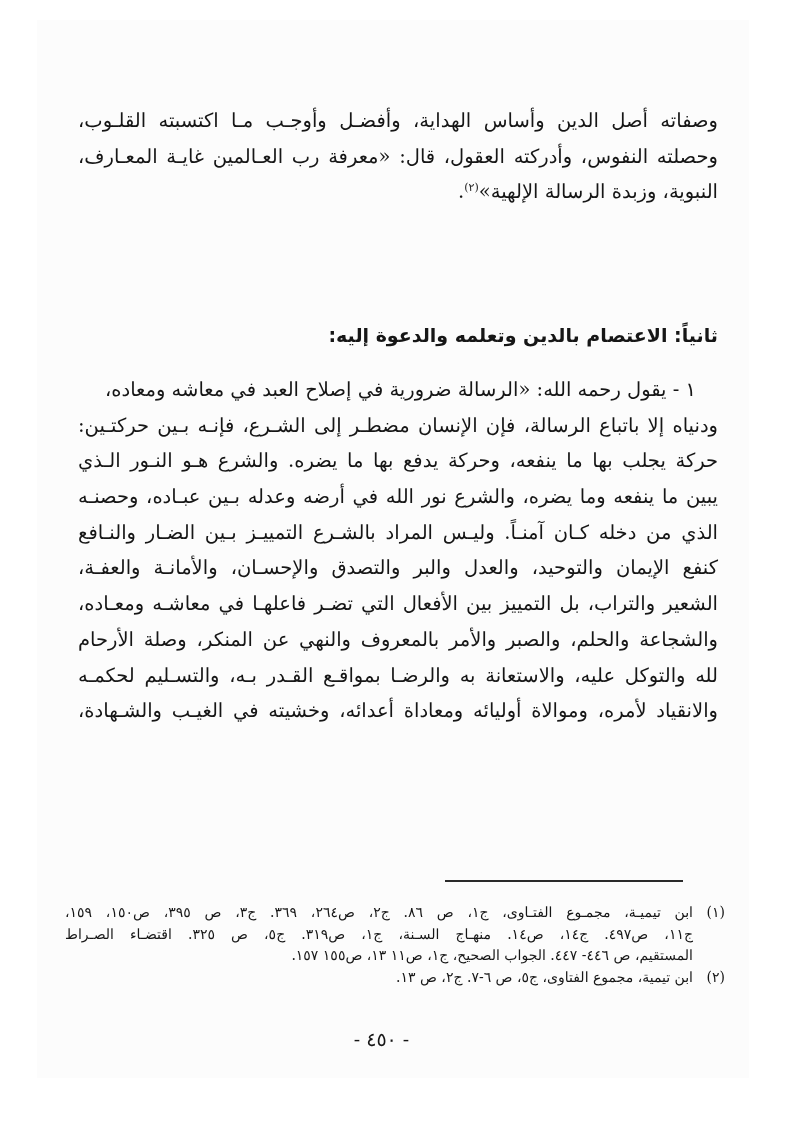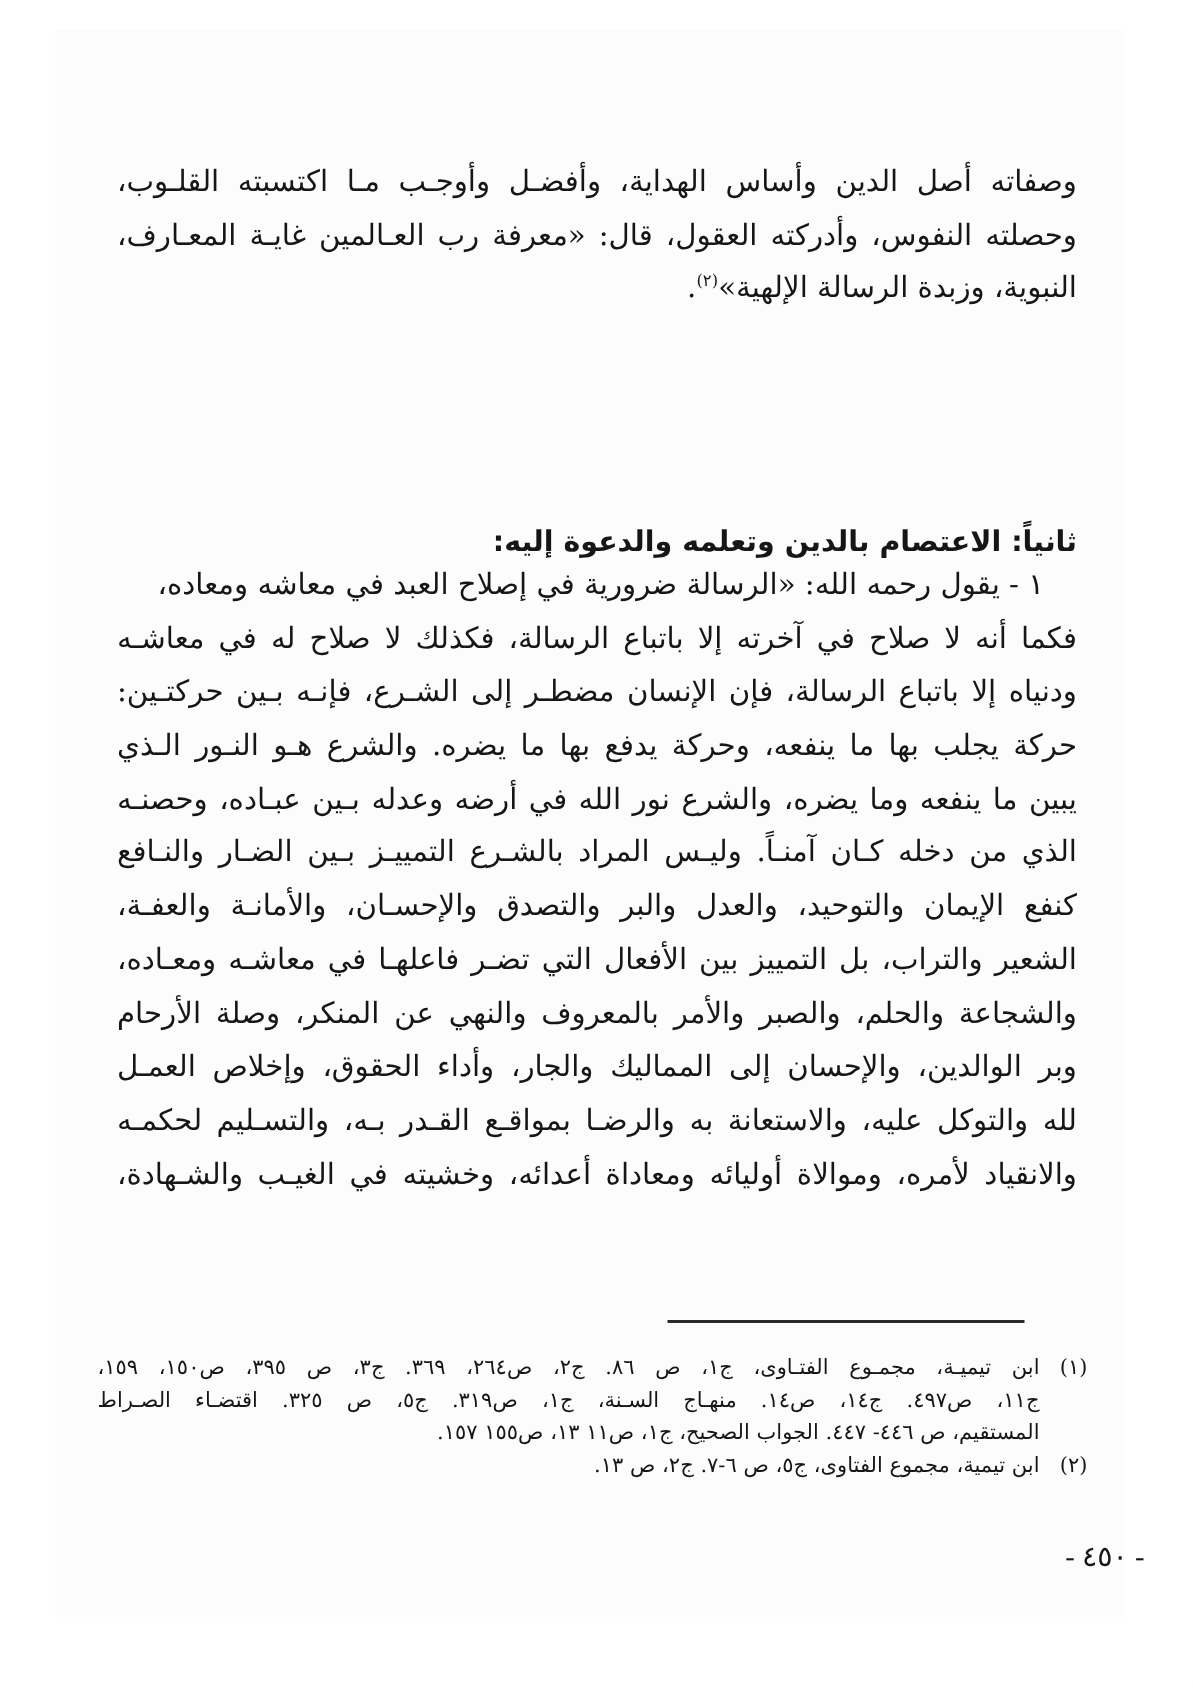--- a/index.html
+++ b/index.html
@@ -58,21 +58,20 @@
     .para-1 { top: 103px; }
     .heading {
       position: absolute;
       right: 77px;
       top: 320px;
       font-family: "DejaVu Sans", "Liberation Sans", sans-serif;
       font-weight: bold;
       font-size: 19px;
       line-height: 30px;
       white-space: nowrap;
-      margin-top: 26px;
     }
     .para-2 { top: 372px; }
     .para-2 .line.first {
       text-align-last: right;
       padding-right: 22px;
       box-sizing: border-box;
     }
     .footnote-sep {
       position: absolute;
       left: 445px;
@@ -106,53 +105,51 @@
       text-align-last: justify;
     }
     .fn .fn-line.last {
       text-align-last: right;
     }
     .page-number {
       position: absolute;
       left: 0;
       width: 763px;
       top: 1027px;
+      text-align: center;
       font-size: 19px;
       line-height: 24px;
       direction: rtl;
       letter-spacing: 3px;
-      font-family: Liberation Serif, serif;
     }
   </style>
 </head>
 <body>
 
 <div class="scan-inset"></div>
 
 <div class="page">
 
   <div class="body-text para-1">
     <span class="line">وصفاته أصل الدين وأساس الهداية، وأفضـل وأوجـب مـا اكتسبته القلـوب،</span>
     <span class="line">وحصلته النفوس، وأدركته العقول، قال: «معرفة رب العـالمين غايـة المعـارف،</span>
     <span class="line last"><span>النبوية، وزبدة الرسالة الإلهية»</span><sup class="fn-ref">(٢)</sup><span>.</span></span>
   </div>
 
   <div class="heading">ثانياً: الاعتصام بالدين وتعلمه والدعوة إليه:</div>
 
   <div class="body-text para-2">
     <span class="line first">١ - يقول رحمه الله: «الرسالة ضرورية في إصلاح العبد في معاشه  ومعاده،</span>
-    <span class="line">فكما أنه لا صلاح في آخرته إلا باتباع الرسالة، فكذلك لا صلاح له في معاشـه</span>
     <span class="line">ودنياه إلا باتباع الرسالة، فإن الإنسان مضطـر إلى الشـرع، فإنـه بـين حركتـين:</span>
     <span class="line">حركة يجلب بها ما ينفعه، وحركة يدفع بها ما يضره. والشرع هـو النـور الـذي</span>
     <span class="line">يبين ما ينفعه وما يضره، والشرع نور الله في أرضه وعدله بـين عبـاده، وحصنـه</span>
     <span class="line">الذي من دخله كـان آمنـاً. وليـس المراد بالشـرع التمييـز بـين الضـار والنـافع</span>
     <span class="line">كنفع الإيمان والتوحيد، والعدل والبر والتصدق والإحسـان، والأمانـة والعفـة،</span>
     <span class="line">الشعير والتراب، بل التمييز بين الأفعال التي تضـر فاعلهـا في معاشـه ومعـاده،</span>
     <span class="line">والشجاعة والحلم، والصبر والأمر بالمعروف والنهي عن المنكر، وصلة الأرحام</span>
-    <span class="line">وبر الوالدين، والإحسان إلى المماليك والجار، وأداء الحقوق، وإخلاص العمـل</span>
     <span class="line">لله والتوكل عليه، والاستعانة به والرضـا بمواقـع القـدر بـه، والتسـليم لحكمـه</span>
     <span class="line">والانقياد لأمره، وموالاة أوليائه ومعاداة أعدائه، وخشيته في الغيـب والشـهادة،</span>
   </div>
 
   <div class="footnote-sep"></div>
 
   <div class="footnotes">
     <div class="fn">
       <span class="fn-num">(١)</span>
       <span class="fn-line">ابن تيميـة، مجمـوع الفتـاوى، ج١، ص ٨٦. ج٢، ص٢٦٤، ٣٦٩. ج٣، ص ٣٩٥، ص١٥٠، ١٥٩،</span>

